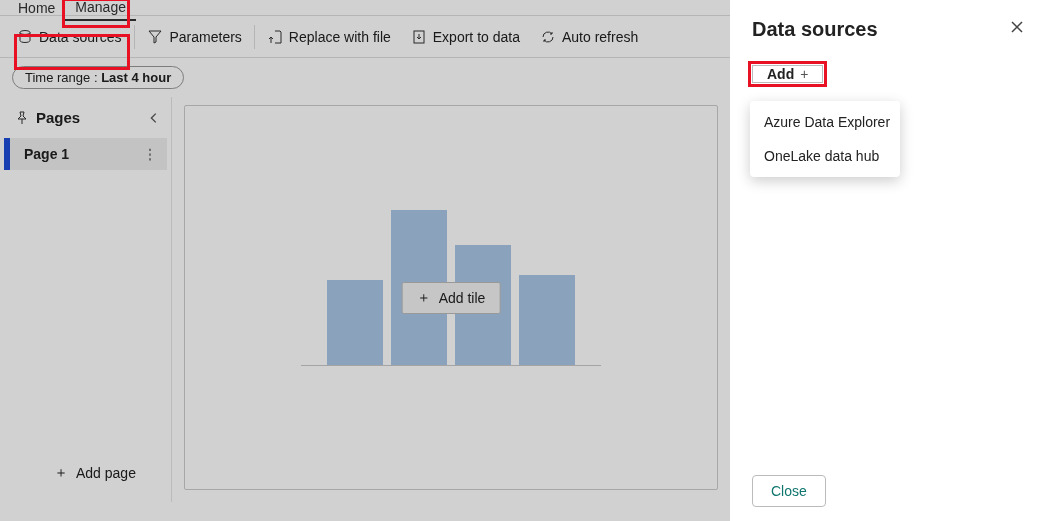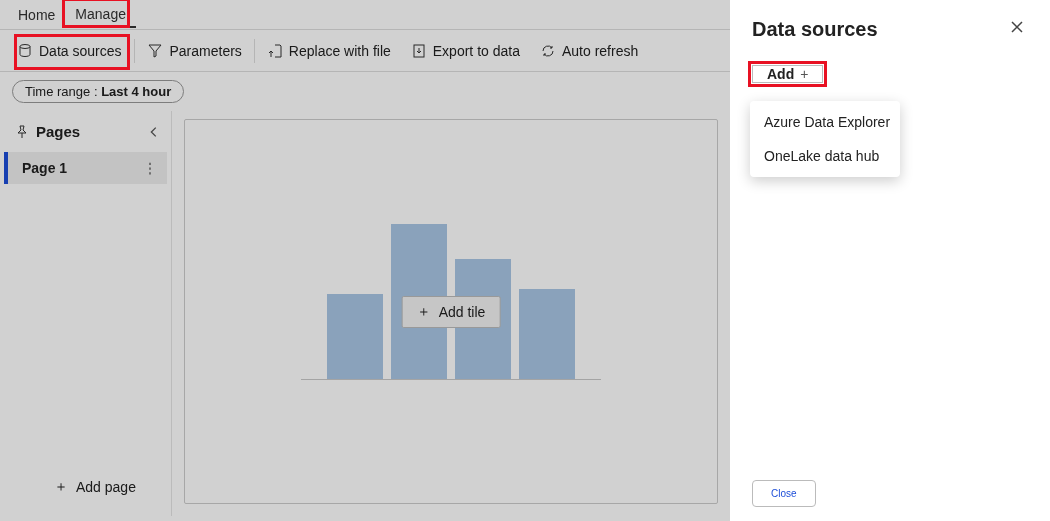--- a/index.html
+++ b/index.html
@@ -3,41 +3,41 @@
   <meta charset="utf-8">
   <style>
     * { box-sizing: border-box; margin: 0; padding: 0; font-family: "Segoe UI", -apple-system, sans-serif; }
     body { width: 1050px; height: 521px; overflow: hidden; background: #fff; position: relative; }
 
     
     .main-area { position: absolute; left: 0; top: 0; width: 730px; height: 521px; background: #fff; }
     .scrim { position: absolute; left: 0; top: 0; width: 730px; height: 521px; background: rgba(0,0,0,0.18); pointer-events: none; z-index: 50; }
 
     
-    .top-tabs { height: 30px; display: flex; align-items: center; padding: 0 8px; border-bottom: 1px solid #ddd; font-size: 14px; }
+    .top-tabs { height: 16px; display: flex; align-items: center; padding: 0 8px; border-bottom: 1px solid #ddd; font-size: 14px; }
     .top-tab { padding: 4px 10px; color: #333; cursor: pointer; }
     .top-tab.active { border-bottom: 2px solid #333; font-weight: 400; }
 
     
     .toolbar { height: 42px; display: flex; align-items: center; border-bottom: 1px solid #ddd; padding: 0 6px; font-size: 14px; gap: 0; }
     .toolbar .btn { display: inline-flex; align-items: center; gap: 6px; padding: 4px 10px; cursor: pointer; color: #222; }
     .toolbar .sep { width: 1px; height: 24px; background: #ddd; margin: 0 2px; }
     .toolbar .icon { width: 16px; height: 16px; display: inline-flex; align-items: center; justify-content: center; }
     .toolbar .btn-boxed { border: 1px solid transparent; }
 
     
     .timerange-row { padding: 8px 12px; }
     .timerange { display: inline-flex; align-items: flex-start; border: 1px solid #999; border-radius: 16px; padding: 3px 12px; font-size: 13px; color: #222; }
 
     
     .content-row { display: flex; height: calc(521px - 30px - 42px - 44px); }
     .sidebar { width: 172px; border-right: 1px solid #e5e5e5; display: flex; flex-direction: column; padding: 6px 0; }
     .pages-header { display: flex; align-items: center; justify-content: space-between; padding: 6px 10px 10px 14px; font-size: 15px; font-weight: 600; color: #222; }
     .pages-header .left { display: inline-flex; align-items: center; gap: 6px; }
-    .page-item { display: flex; align-items: center; justify-content: space-between; padding: 8px 10px 8px 14px; margin: 2px 4px; background: #eee; border-left: 4px solid #1d4ed8; font-size: 14px; font-weight: 600; color: #222; }
+    .page-item { display: flex; align-items: center; justify-content: space-between; padding: 8px 10px 8px 14px; margin: 2px 4px; background: #eee; border-left: 6px solid #1d4ed8; font-size: 14px; font-weight: 600; color: #222; }
     .dots { color: #888; font-size: 14px; letter-spacing: 0; }
     .add-page { margin-top: auto; padding: 14px 0 14px 54px; font-size: 14px; color: #222; display: flex; align-items: center; gap: 8px; }
 
     .canvas-wrap { flex: 1; padding: 8px 12px 12px 12px; display: flex; }
     .canvas { flex: 1; border: 1px solid #ccc; border-radius: 2px; background: #fff; position: relative; }
 
     
     .chart { position: absolute; left: 50%; top: 50%; transform: translate(-50%, -55%); width: 280px; height: 200px; }
     .chart .baseline { position: absolute; left: -10px; right: -10px; bottom: 22px; height: 1px; background: #c9c9c9; }
     .chart .bars { position: absolute; left: 10px; right: 10px; bottom: 23px; display: flex; align-items: flex-end; justify-content: center; gap: 8px; height: 160px; }
@@ -50,21 +50,21 @@
     .panel-title { font-size: 20px; font-weight: 600; color: #222; }
     .close-x { font-size: 16px; color: #444; cursor: pointer; padding: 2px 4px; }
 
     .add-dd-wrap { margin-top: 24px; position: relative; display: inline-block; }
     .add-btn { display: inline-flex; align-items: center; gap: 6px; border: 1px solid #bbb; padding: 0 14px; font-size: 14px; font-weight: 600; color: #222; cursor: pointer; background: #fff; }
     .add-btn .plus { font-weight: 400; color: #555; }
     .dropdown { position: absolute; left: -2px; top: 36px; width: 150px; background: #fff; border-radius: 4px; box-shadow: 0 4px 14px rgba(0,0,0,0.2); padding: 4px 0; }
     .dropdown .item { padding: 9px 14px; font-size: 14px; color: #222; cursor: pointer; white-space: nowrap; }
 
     .panel-footer { margin-top: auto; }
-    .close-btn { border: 1px solid #bbb; border-radius: 4px; background: #fff; padding: 7px 18px; font-size: 10px; color: #1d4ed8; cursor: pointer; }
+    .close-btn { border: 1px solid #bbb; border-radius: 4px; background: #fff; padding: 7px 18px; font-size: 14px; color: #0f766e; cursor: pointer; }
 
     
     .hl-tab { position: absolute; left: 62px; top: -2px; width: 68px; height: 30px; border: 3px solid #e81123; z-index: 55; pointer-events: none; }
     .hl-ds  { position: absolute; left: 14px; top: 34px; width: 116px; height: 36px; border: 3px solid #e81123; z-index: 55; pointer-events: none; }
     .hl-add { position: absolute; border: 3px solid #e81123; left: -4px; top: -4px; right: -4px; bottom: -4px; pointer-events: none; }
 
     svg { display: block; }
   </style>
 </head>
 <body>

